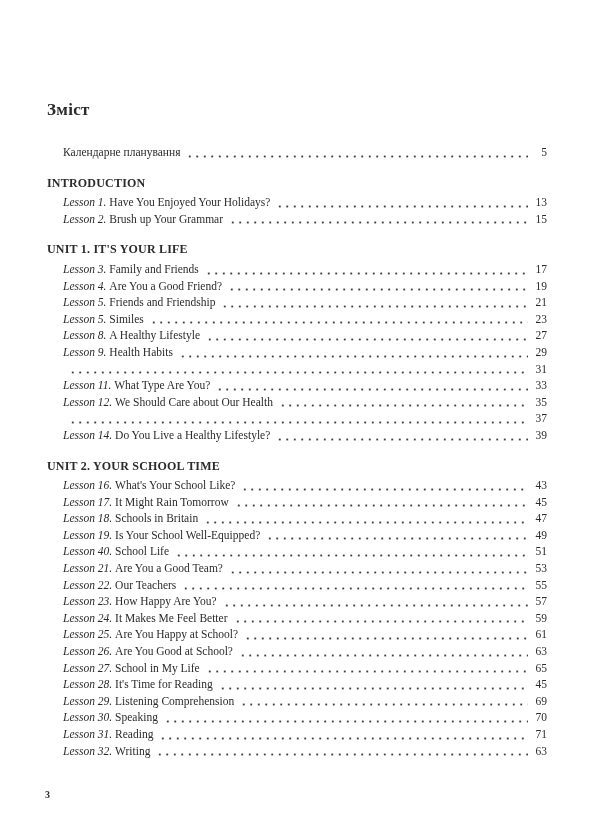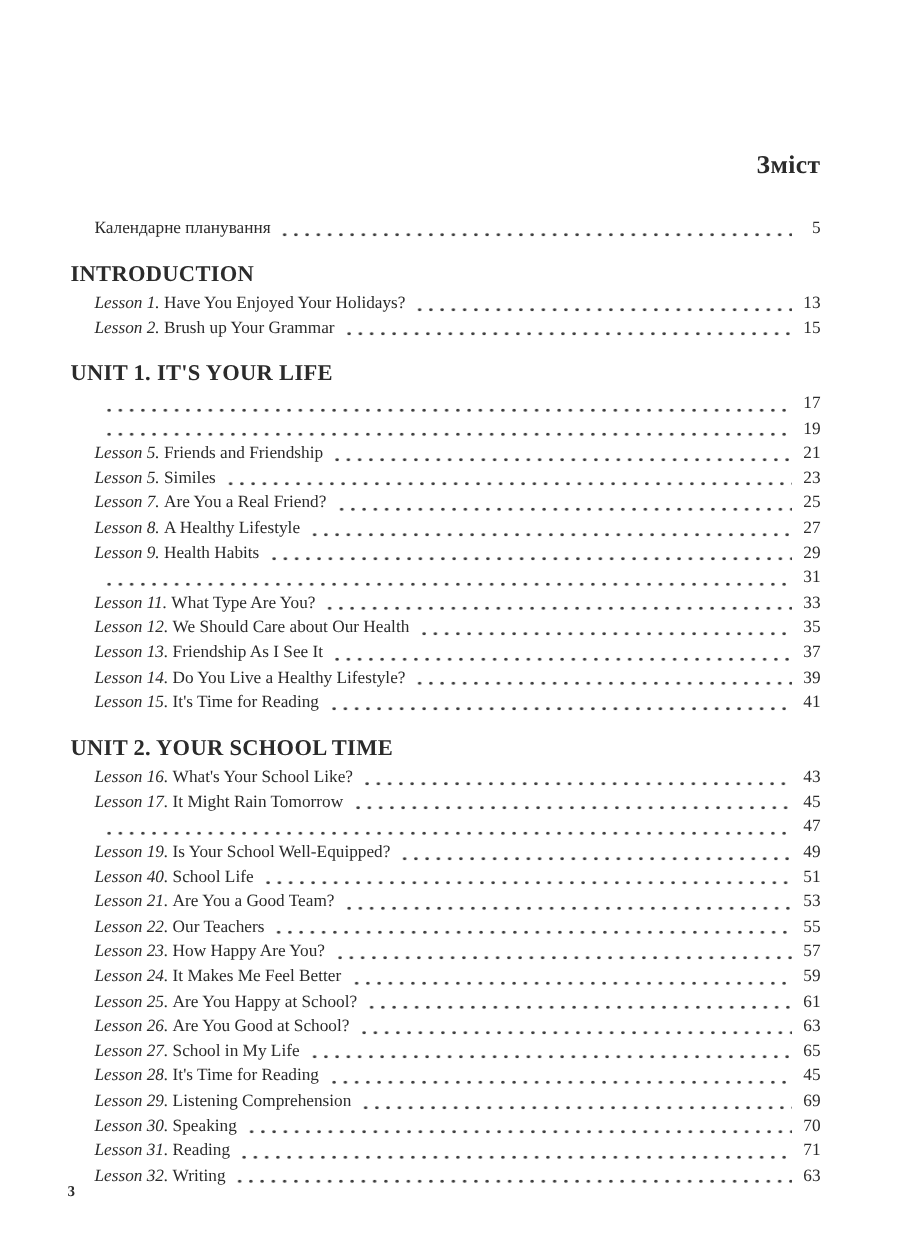--- a/index.html
+++ b/index.html
@@ -14,21 +14,21 @@
   }
   .page {
     position: absolute;
     top: 0; left: 0;
     width: 600px;
     height: 831px;
     background: #ffffff;
     padding: 100px 53px 0 47px;
   }
   .doc-title {
-    text-align: right;
+    text-align: left;
     font-size: 17px;
     font-weight: bold;
     letter-spacing: 0.3px;
     margin-bottom: 24px;
   }
   .toc { width: 100%; }
   .toc-row {
     display: flex;
     align-items: baseline;
     font-size: 11.5px;
@@ -49,21 +49,21 @@
     background-position: left bottom;
     min-width: 12px;
   }
   .pagenum {
     flex: 0 0 auto;
     min-width: 16px;
     text-align: right;
     font-size: 11.5px;
   }
   .section-heading {
-    font-size: 15px;
+    font-size: 12px;
     font-weight: bold;
     letter-spacing: 0.2px;
     margin-top: 14px;
     margin-bottom: 3px;
     line-height: 16.6px;
   }
   .preamble-block { margin-bottom: 2px; }
   .footer-pagenum {
     position: absolute;
     left: 45px;
@@ -91,43 +91,40 @@
         <span class="leader"></span>
         <span class="pagenum">13</span>
       </div>
       <div class="toc-row indent">
         <span class="entry-label"><span class="lesson-num">Lesson 2. </span>Brush up Your Grammar</span>
         <span class="leader"></span>
         <span class="pagenum">15</span>
       </div>
       <div class="section-heading">UNIT 1. IT'S YOUR LIFE</div>
       <div class="toc-row indent">
+        <span class="entry-label"><span class="lesson-num">Lesson 3. </span>Family and Friends</span>
         <span class="leader"></span>
         <span class="pagenum">17</span>
       </div>
       <div class="toc-row indent">
+        <span class="entry-label"><span class="lesson-num">Lesson 4. </span>Are You a Good Friend?</span>
         <span class="leader"></span>
         <span class="pagenum">19</span>
       </div>
       <div class="toc-row indent">
         <span class="entry-label"><span class="lesson-num">Lesson 5. </span>Friends and Friendship</span>
         <span class="leader"></span>
         <span class="pagenum">21</span>
       </div>
       <div class="toc-row indent">
         <span class="entry-label"><span class="lesson-num">Lesson 5. </span>Similes</span>
         <span class="leader"></span>
         <span class="pagenum">23</span>
       </div>
       <div class="toc-row indent">
-        <span class="entry-label"><span class="lesson-num">Lesson 7. </span>Are You a Real Friend?</span>
-        <span class="leader"></span>
-        <span class="pagenum">25</span>
-      </div>
-      <div class="toc-row indent">
         <span class="entry-label"><span class="lesson-num">Lesson 8. </span>A Healthy Lifestyle</span>
         <span class="leader"></span>
         <span class="pagenum">27</span>
       </div>
       <div class="toc-row indent">
         <span class="entry-label"><span class="lesson-num">Lesson 9. </span>Health Habits</span>
         <span class="leader"></span>
         <span class="pagenum">29</span>
       </div>
       <div class="toc-row indent">
@@ -138,46 +135,41 @@
         <span class="entry-label"><span class="lesson-num">Lesson 11. </span>What Type Are You?</span>
         <span class="leader"></span>
         <span class="pagenum">33</span>
       </div>
       <div class="toc-row indent">
         <span class="entry-label"><span class="lesson-num">Lesson 12. </span>We Should Care about Our Health</span>
         <span class="leader"></span>
         <span class="pagenum">35</span>
       </div>
       <div class="toc-row indent">
-        <span class="entry-label"><span class="lesson-num">Lesson 13. </span>Friendship As I See It</span>
         <span class="leader"></span>
         <span class="pagenum">37</span>
       </div>
       <div class="toc-row indent">
         <span class="entry-label"><span class="lesson-num">Lesson 14. </span>Do You Live a Healthy Lifestyle?</span>
         <span class="leader"></span>
         <span class="pagenum">39</span>
       </div>
-      <div class="toc-row indent">
-        <span class="entry-label"><span class="lesson-num">Lesson 15. </span>It's Time for Reading</span>
-        <span class="leader"></span>
-        <span class="pagenum">41</span>
-      </div>
       <div class="section-heading">UNIT 2. YOUR SCHOOL TIME</div>
       <div class="toc-row indent">
         <span class="entry-label"><span class="lesson-num">Lesson 16. </span>What's Your School Like?</span>
         <span class="leader"></span>
         <span class="pagenum">43</span>
       </div>
       <div class="toc-row indent">
         <span class="entry-label"><span class="lesson-num">Lesson 17. </span>It Might Rain Tomorrow</span>
         <span class="leader"></span>
         <span class="pagenum">45</span>
       </div>
       <div class="toc-row indent">
+        <span class="entry-label"><span class="lesson-num">Lesson 18. </span>Schools in Britain</span>
         <span class="leader"></span>
         <span class="pagenum">47</span>
       </div>
       <div class="toc-row indent">
         <span class="entry-label"><span class="lesson-num">Lesson 19. </span>Is Your School Well-Equipped?</span>
         <span class="leader"></span>
         <span class="pagenum">49</span>
       </div>
       <div class="toc-row indent">
         <span class="entry-label"><span class="lesson-num">Lesson 40. </span>School Life</span>

